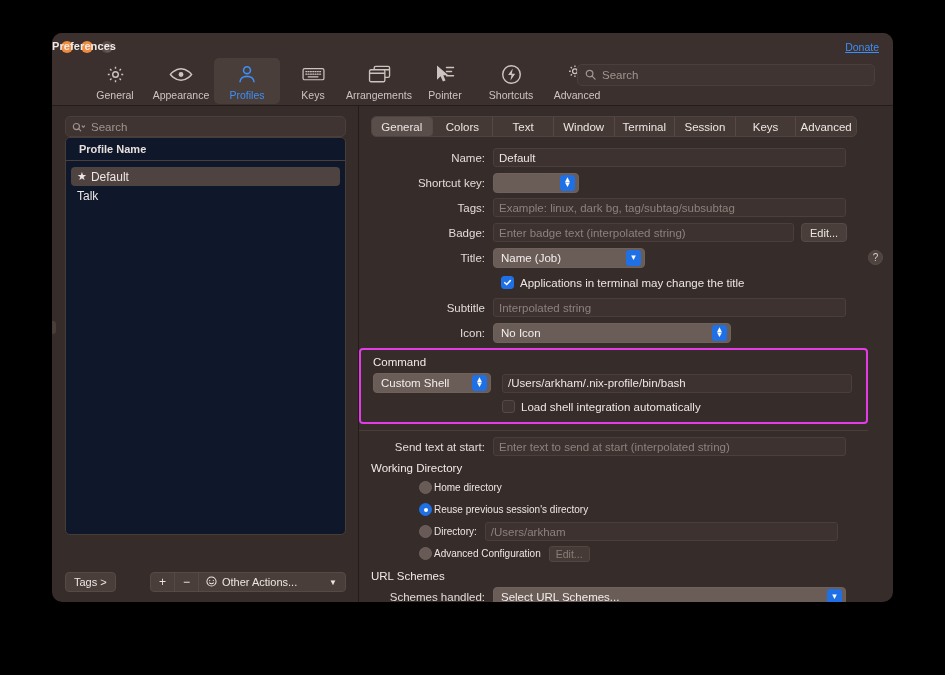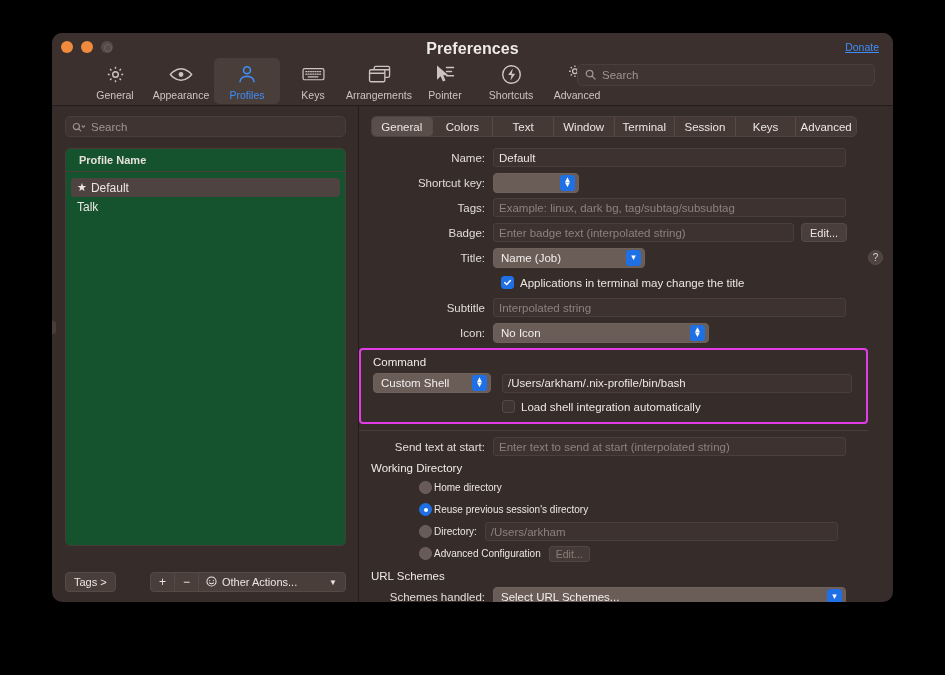--- a/index.html
+++ b/index.html
@@ -35,22 +35,22 @@
   .tl.close { background: #f08a3c; }
   .tl.min { background: #f08a3c; }
   .tl.zoom { background: #584b47; position: relative; }
   .tl.zoom::after {
     content: ""; position: absolute; left: 3px; top: 3px;
     width: 6px; height: 6px; border-radius: 50%;
     border: 1px solid #6d5f5a;
   }
   .win-title {
     position: absolute; left: 0; right: 0; top: 7px;
-    text-align: center; color: #efe9e7;
-    font-size: 16px; font-weight: bold;
+    text-align: left; color: #efe9e7;
+    font-size: 11px; font-weight: bold;
     letter-spacing: 0.1px;
   }
   .donate {
     position: absolute; right: 14px; top: 8px;
     color: #3e8ef7; font-size: 10.5px;
     text-decoration: underline;
     cursor: pointer;
   }
 
   
@@ -90,23 +90,22 @@
     border-right: 1px solid #241c1a;
   }
   .sb-search {
     height: 21px; background: #3f3431;
     border: 1px solid #4b3f3b; border-radius: 5px;
     display: flex; align-items: center; padding: 0 6px;
   }
   .sb-search .ph { font-size: 11.5px; color: #a1948f; margin-left: 5px; }
 
   .prof-table {
-    margin-top: 11px;
     height: 398px;
-    background: #14532d;
+    background: #0f172a;
     border: 1px solid #483c38;
     border-radius: 5px;
     overflow: hidden;
   }
   .prof-head {
     height: 23px;
     border-bottom: 1px solid #4a3e3a;
     display: flex; align-items: center;
     padding-left: 13px;
     font-size: 11px; font-weight: bold; color: #e6dfdc;
@@ -477,21 +476,21 @@
             <div class="cbtext">Applications in terminal may change the title</div>
           </div>
 
           <div class="row">
             <div class="lbl">Subtitle</div>
             <div class="field ph-only" style="max-width:353px">Interpolated string</div>
           </div>
 
           <div class="row">
             <div class="lbl">Icon:</div>
-            <div class="popup" style="width:216px;flex:none">
+            <div class="popup" style="width:238px;flex:none">
               <span>No Icon</span>
               <span class="pop-arrow">
                   <span>▲</span>
                   <span>▼</span>
                 </span>
             </div>
           </div>
 
           <div class="cmd-group">
             <div class="sect-title">Command</div>

